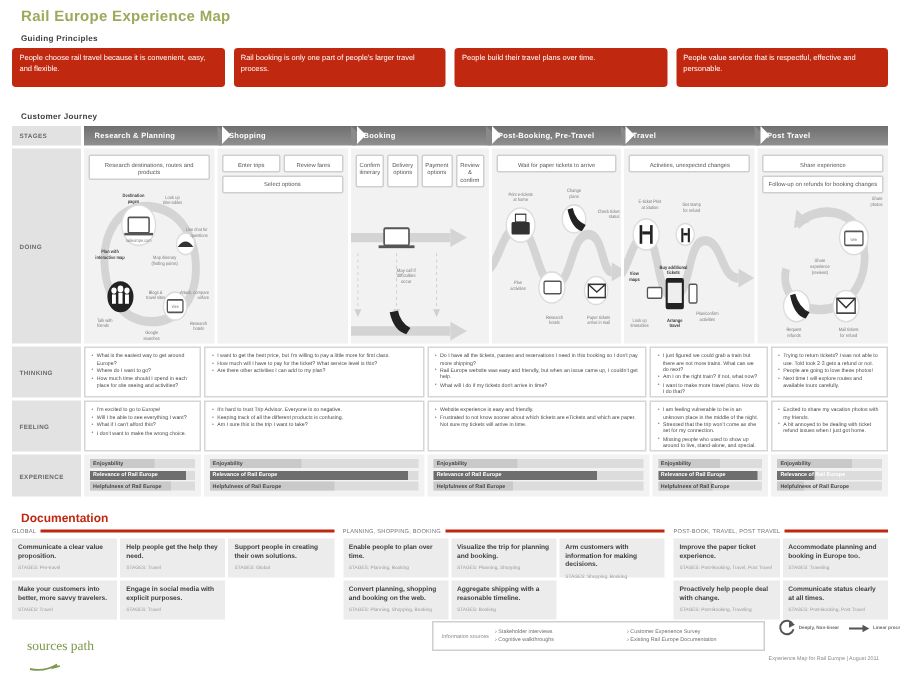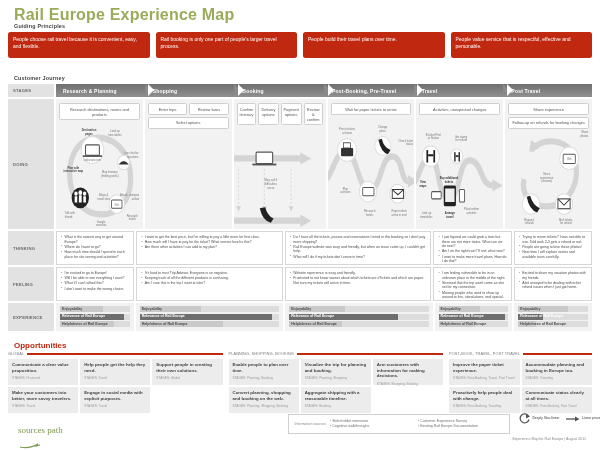--- a/index.html
+++ b/index.html
@@ -6,21 +6,21 @@
   body{
     width:600px;height:450px;background:#ffffff;
     font-family:"Liberation Sans", sans-serif;
     color:#3f3f3f;overflow:hidden;position:relative;
   }
   .page{position:absolute;left:0;top:0;width:600px;height:450px;}
 
   
   .title{
     position:absolute;left:14px;top:6px;
-    font-size:16px;font-weight:bold;color:#9aab5a;letter-spacing:.2px;
+    font-size:10px;font-weight:bold;color:#9aab5a;letter-spacing:.2px;
   }
   .sec-label{
     font-size:5.4px;font-weight:bold;color:#3f3f3f;letter-spacing:.2px;
   }
   #gp-label{position:absolute;left:14px;top:23px;}
   .gp-row{position:absolute;left:8px;top:32px;width:584px;height:26px;display:flex;gap:6px;}
   .gp{
     flex:1;background:#c0280f;color:#fff;border-radius:2.5px;
     font-size:5px;line-height:7px;padding:4px 5px;box-sizing:border-box;
   }
@@ -551,21 +551,21 @@
             <div class="bar light">
               <div class="fill" style="width: 26%;"></div>
               <div class="txt">Helpfulness of Rail Europe</div>
             </div>
           </div>
         </div>
     </div>
 
   </div>
 
-  <div class="opp-title">Opportunities</div>
+  <div class="opp-title">Documentation</div>
   <div class="opp">
     <div class="opp-groups" id="opp-groups">
         <div class="og" style="flex: 3 1 0%;">
           <div class="og-head">
             <div class="og-name">GLOBAL</div>
             <div class="og-rule"></div>
           </div>
           <div class="og-cards">
             <div class="og-col" style="flex: 1 1 0%;">
               <div class="ocard">

